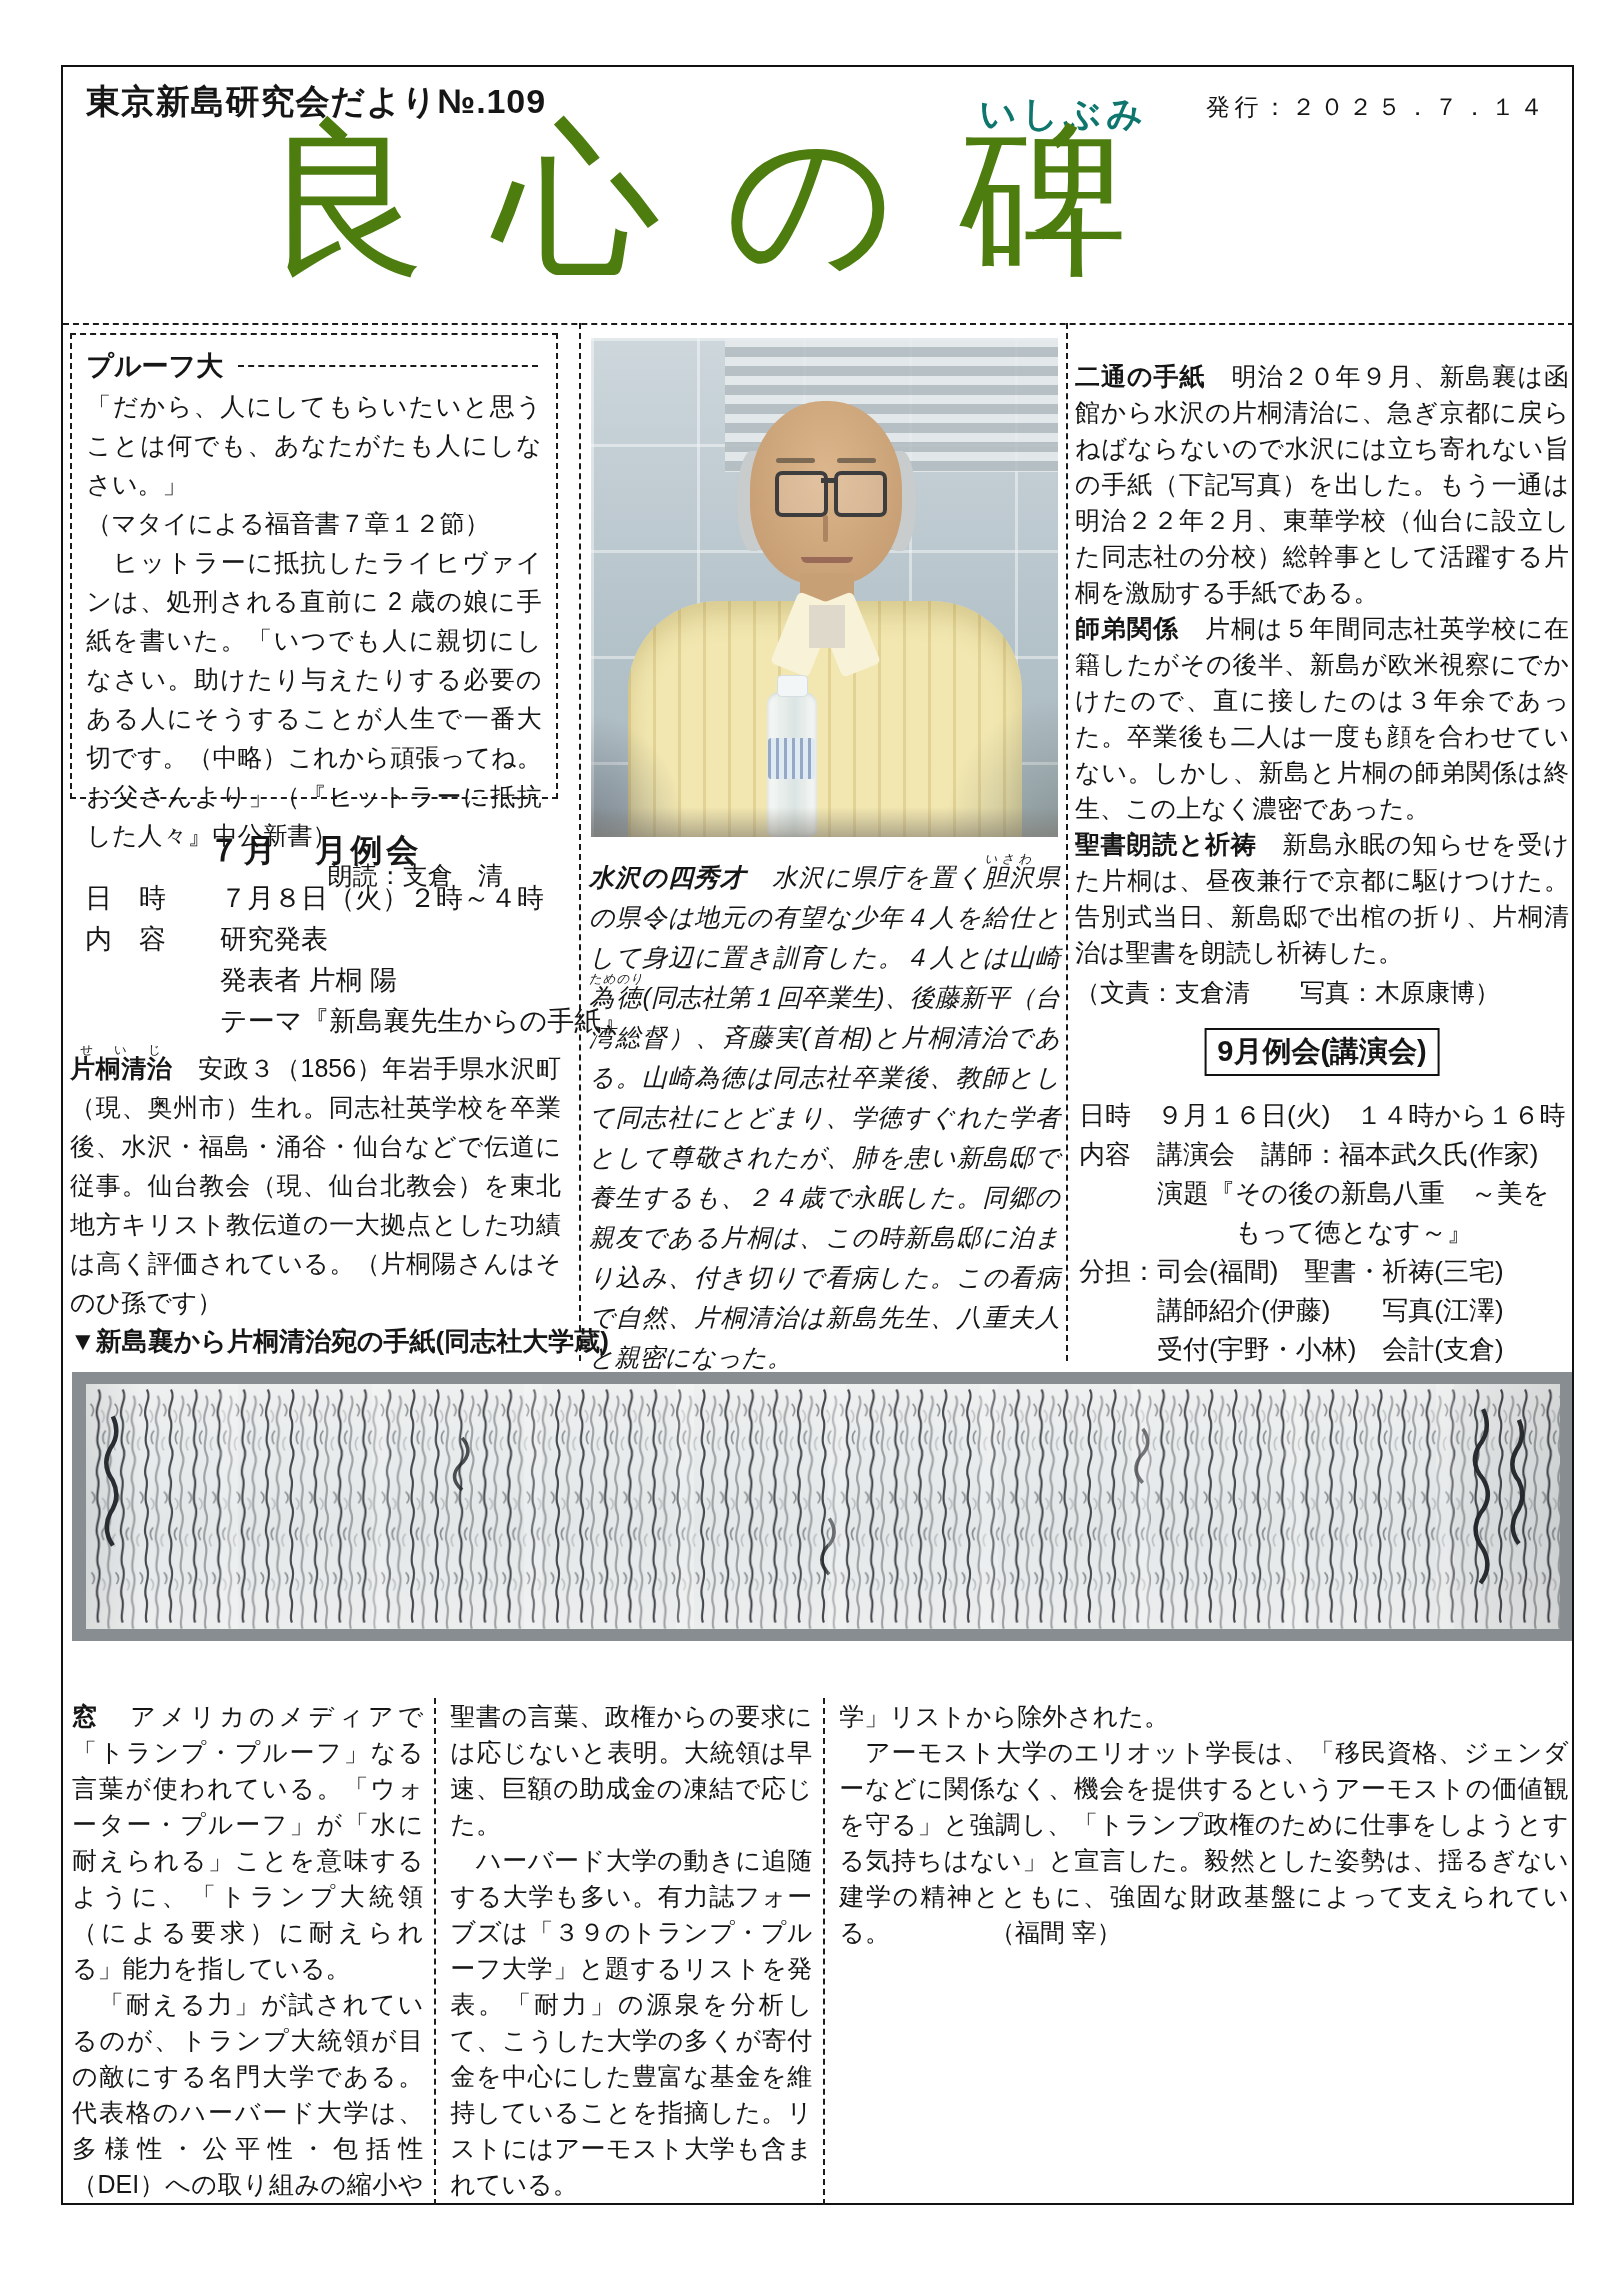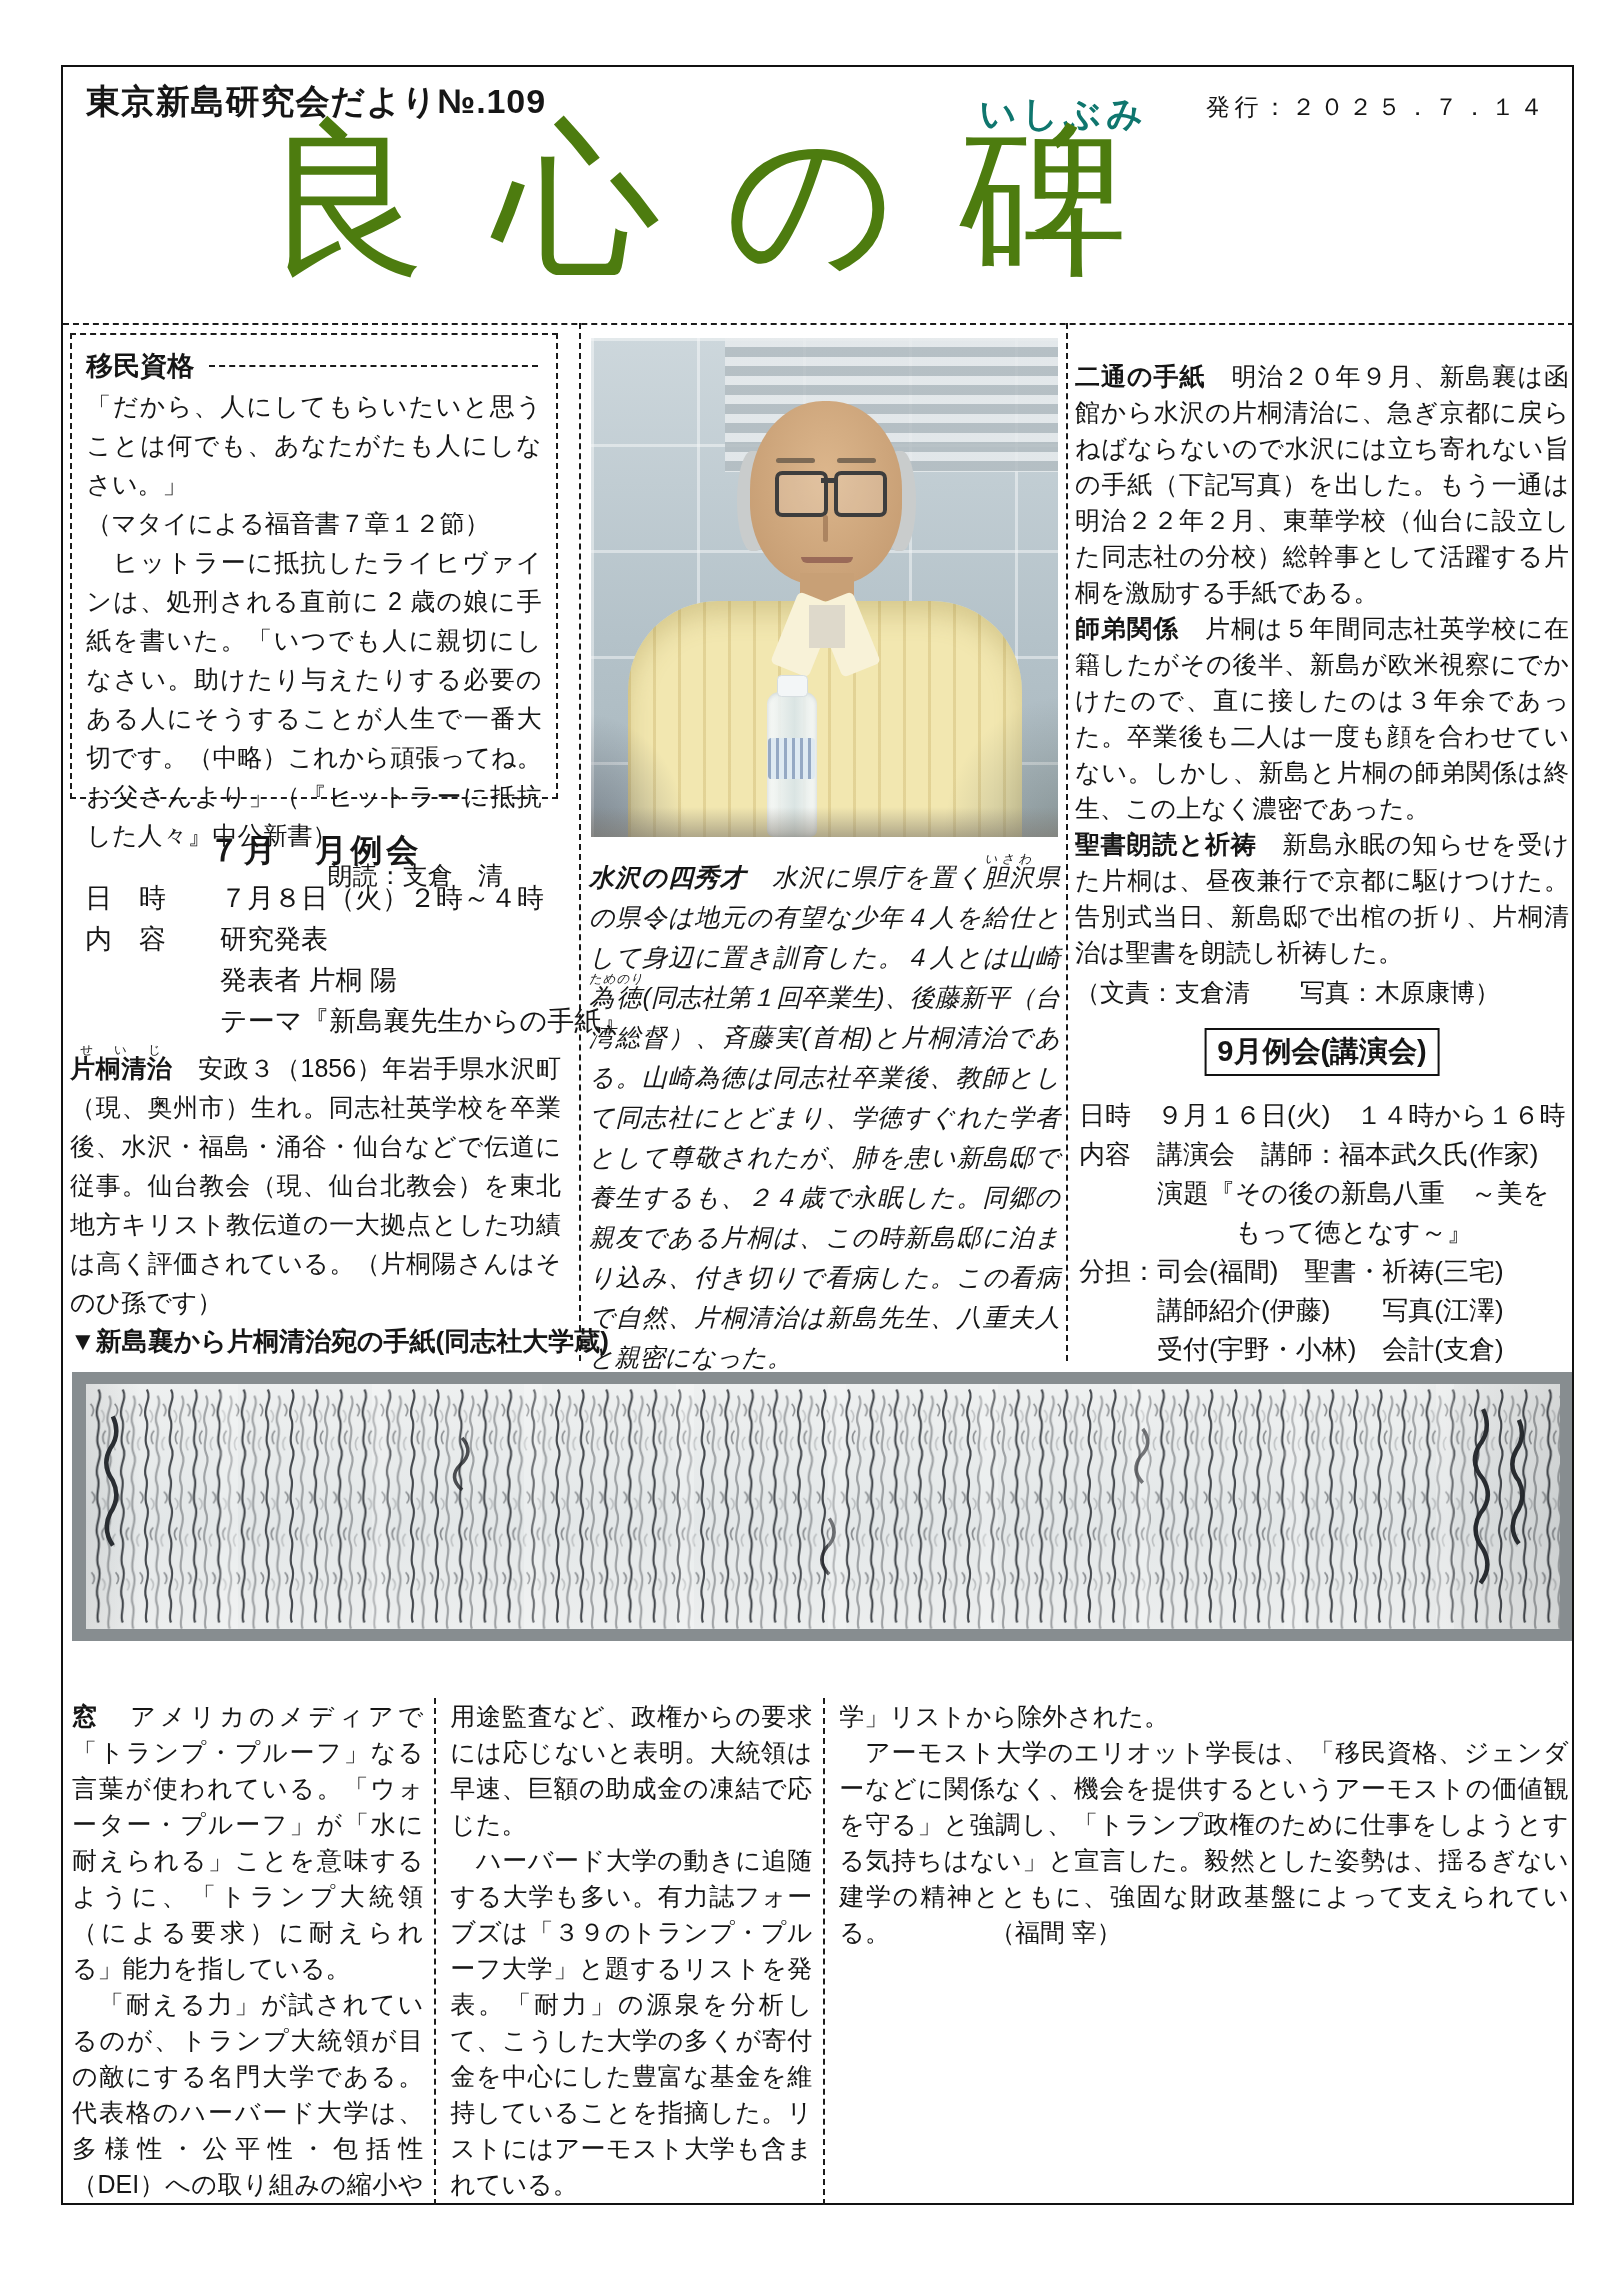--- a/index.html
+++ b/index.html
@@ -85,21 +85,21 @@
   <div class="abs publish">発行：２０２５．７．１４</div>
   <div class="abs title-furi">いしぶみ</div>
   <div class="abs main-title">良 心 の 碑</div>
 
   <div class="abs hsep"></div>
   <div class="abs vsep vsep1"></div>
   <div class="abs vsep vsep2"></div>
 
   <div class="abs bible-box">
     <div class="bible-label-row">
-      <span class="bible-label">移民資格</span>
+      <span class="bible-label">プルーフ大</span>
       <span class="label-rule"></span>
     </div>
     <div class="body-text pre">「だから、人にしてもらいたいと思うことは何でも、あなたがたも人にしなさい。」
 （マタイによる福音書７章１２節）</div>
     <div class="body-text">　ヒットラーに抵抗したライヒヴァインは、処刑される直前に 2 歳の娘に手紙を書いた。「いつでも人に親切にしなさい。助けたり与えたりする必要のある人にそうすることが人生で一番大切です。（中略）これから頑張ってね。お父さんより」（『ヒットラーに抵抗した人々』中公新書）</div>
     <div class="bible-reader">朗読：支倉　清</div>
   </div>
 
   <div class="abs july-title">７月　月例会</div>
   <div class="abs july-details pre">日　時　　７月８日（火）２時～４時
@@ -180,20 +180,20 @@
           <path d="M1180 50 q12 16 -2 30 q-12 16 2 30"></path>
         </g>
       </svg>
       <div class="letter-sheen"></div>
     </div>
   </div>
 
   <div class="abs bottom">
     <div class="bcol bcol1"><b class="runin">窓</b><span>　アメリカのメディアで「トランプ・プルーフ」なる言葉が使われている。「ウォーター・プルーフ」が「水に耐えられる」ことを意味するように、「トランプ大統領（による要求）に耐えられる」能力を指している。
 　「耐える力」が試されているのが、トランプ大統領が目の敵にする名門大学である。代表格のハーバード大学は、多様性・公平性・包括性（DEI）への取り組みの縮小や学内でのデモ取り締まり、政府からの補助金の</span></div>
-    <div class="bcol bcol2">用途監査など、政権からの要求には応じないと表明。大統領は早速、巨額の助成金の凍結で応じた。
+    <div class="bcol bcol2">聖書の言葉、政権からの要求には応じないと表明。大統領は早速、巨額の助成金の凍結で応じた。
 　ハーバード大学の動きに追随する大学も多い。有力誌フォーブズは「３９のトランプ・プルーフ大学」と題するリストを発表。「耐力」の源泉を分析して、こうした大学の多くが寄付金を中心にした豊富な基金を維持していることを指摘した。リストにはアーモスト大学も含まれている。</div>
     <div class="bcol bcol4">学」リストから除外された。
 　アーモスト大学のエリオット学長は、「移民資格、ジェンダーなどに関係なく、機会を提供するというアーモストの価値観を守る」と強調し、「トランプ政権のために仕事をしようとする気持ちはない」と宣言した。毅然とした姿勢は、揺るぎない建学の精神とともに、強固な財政基盤によって支えられている。　　　　（福間 宰）</div>
   </div>
 
 </div>
 
 
 </body></html>

